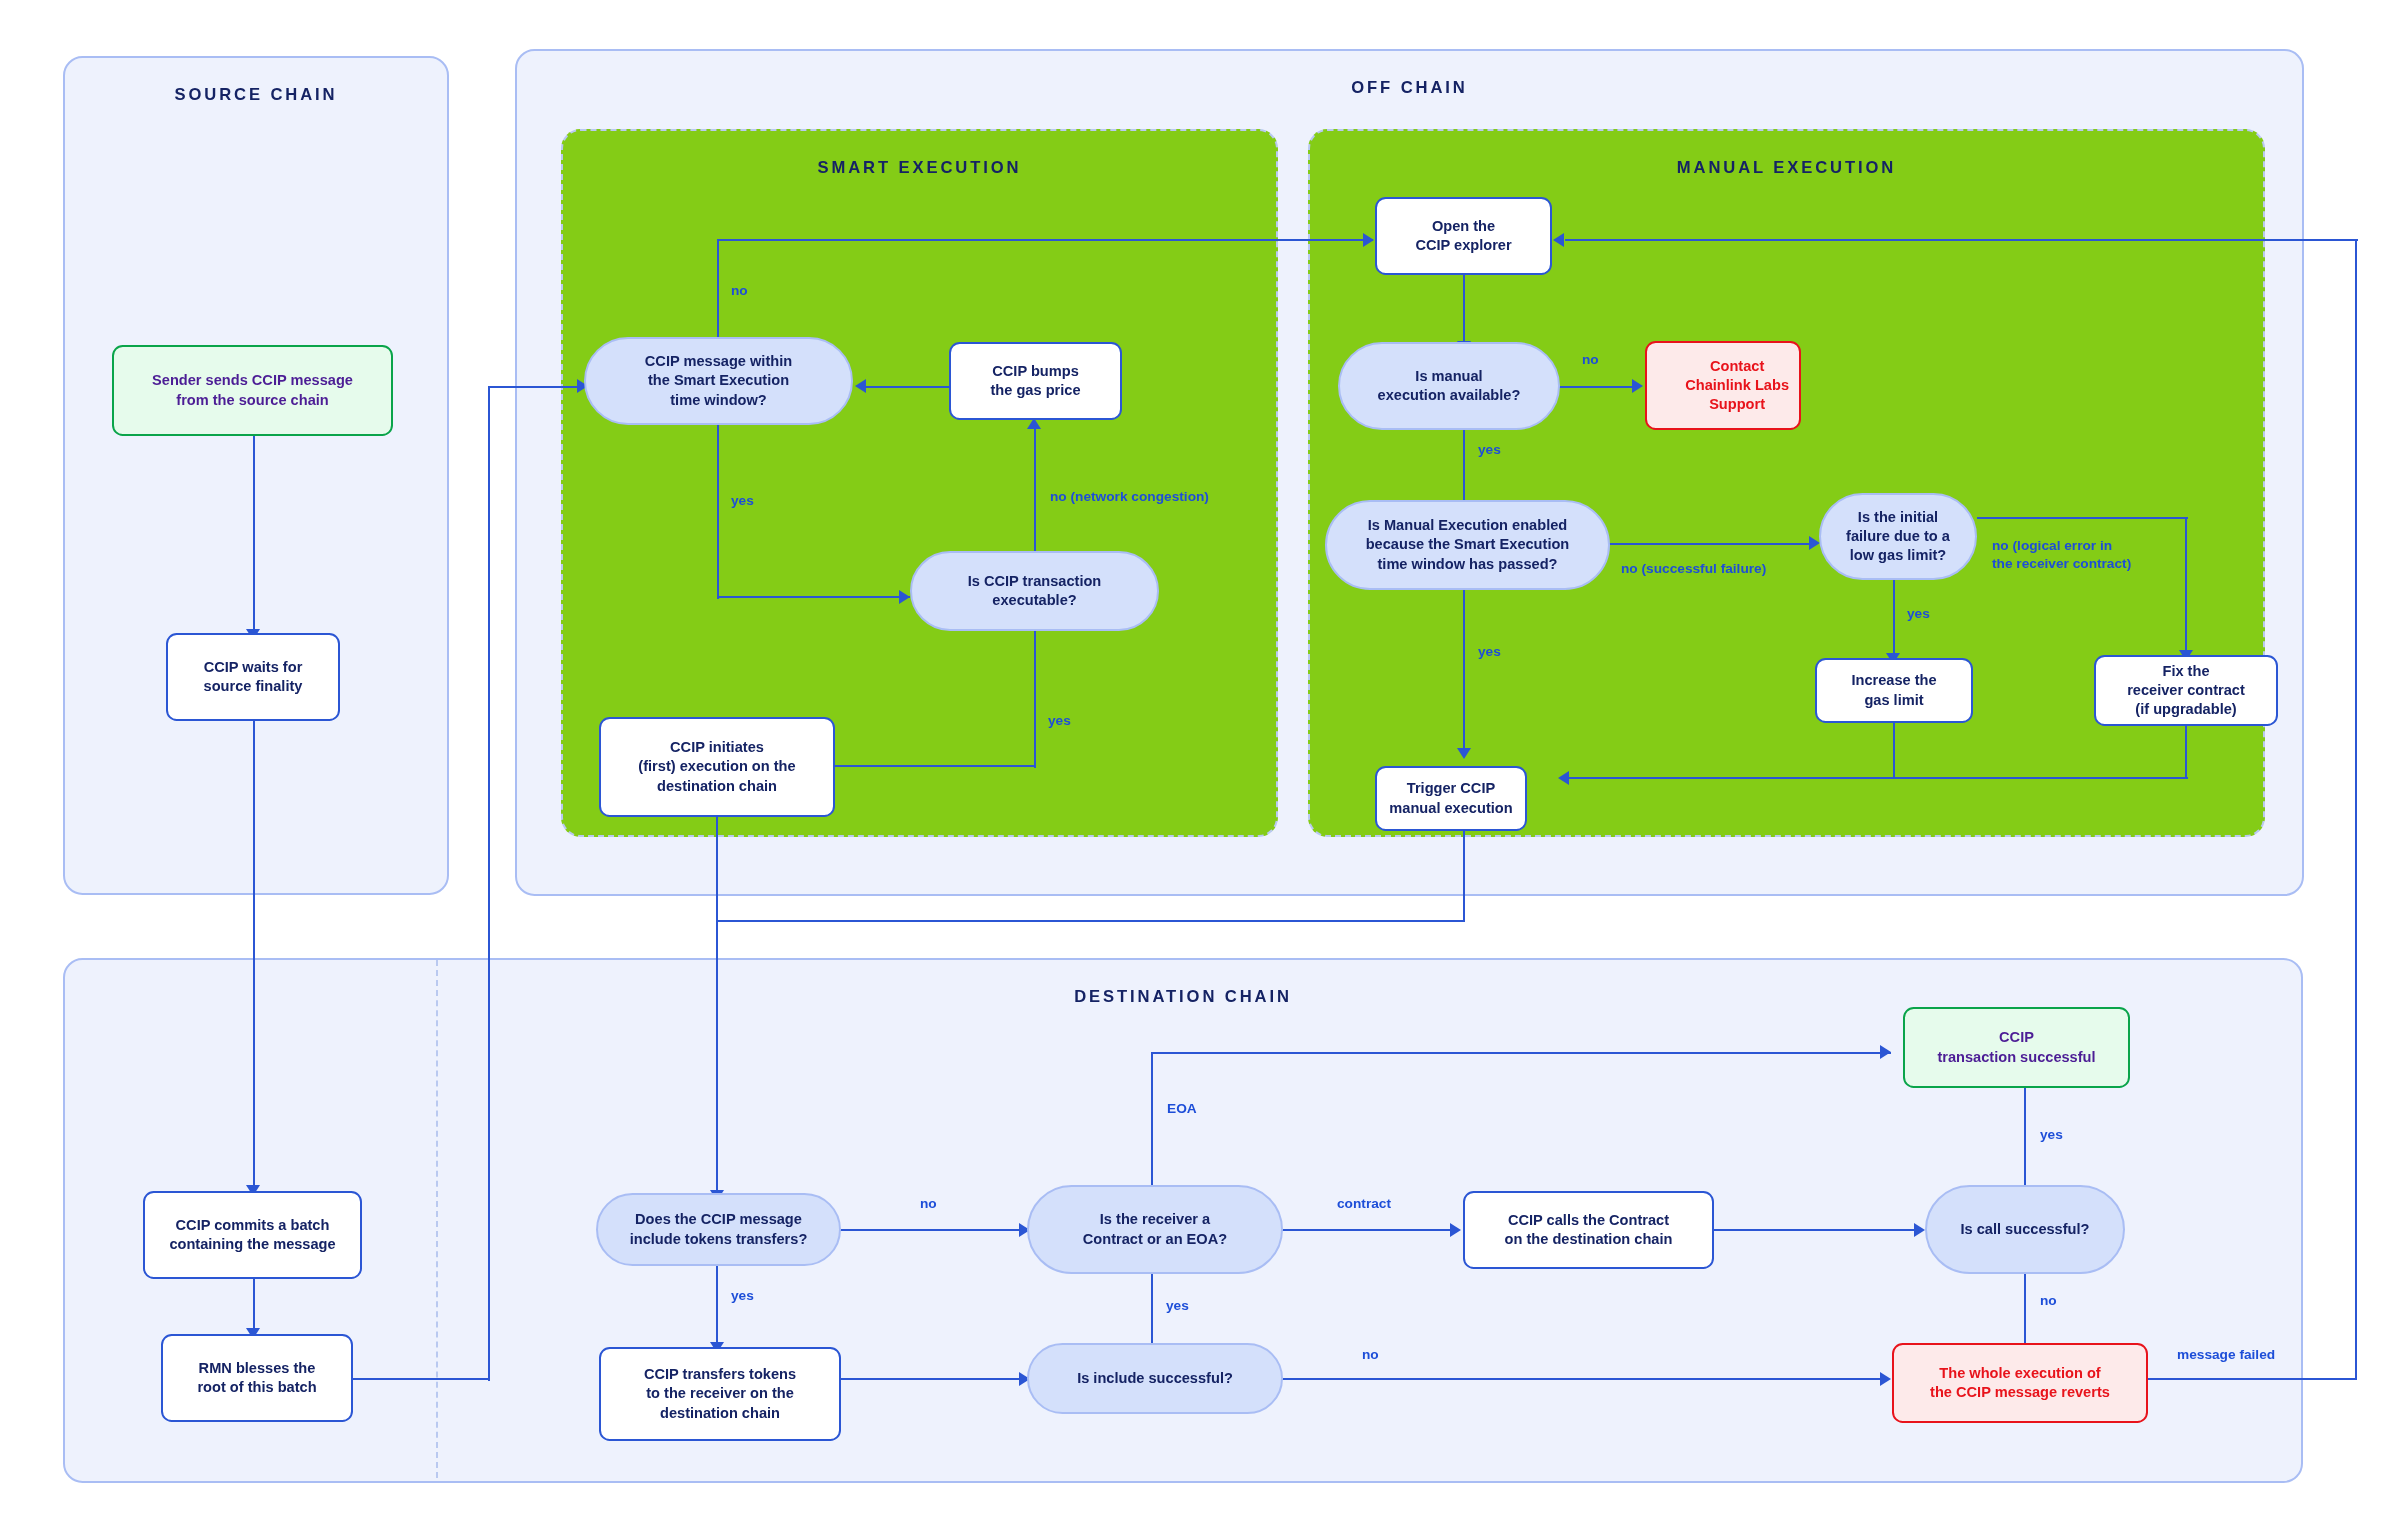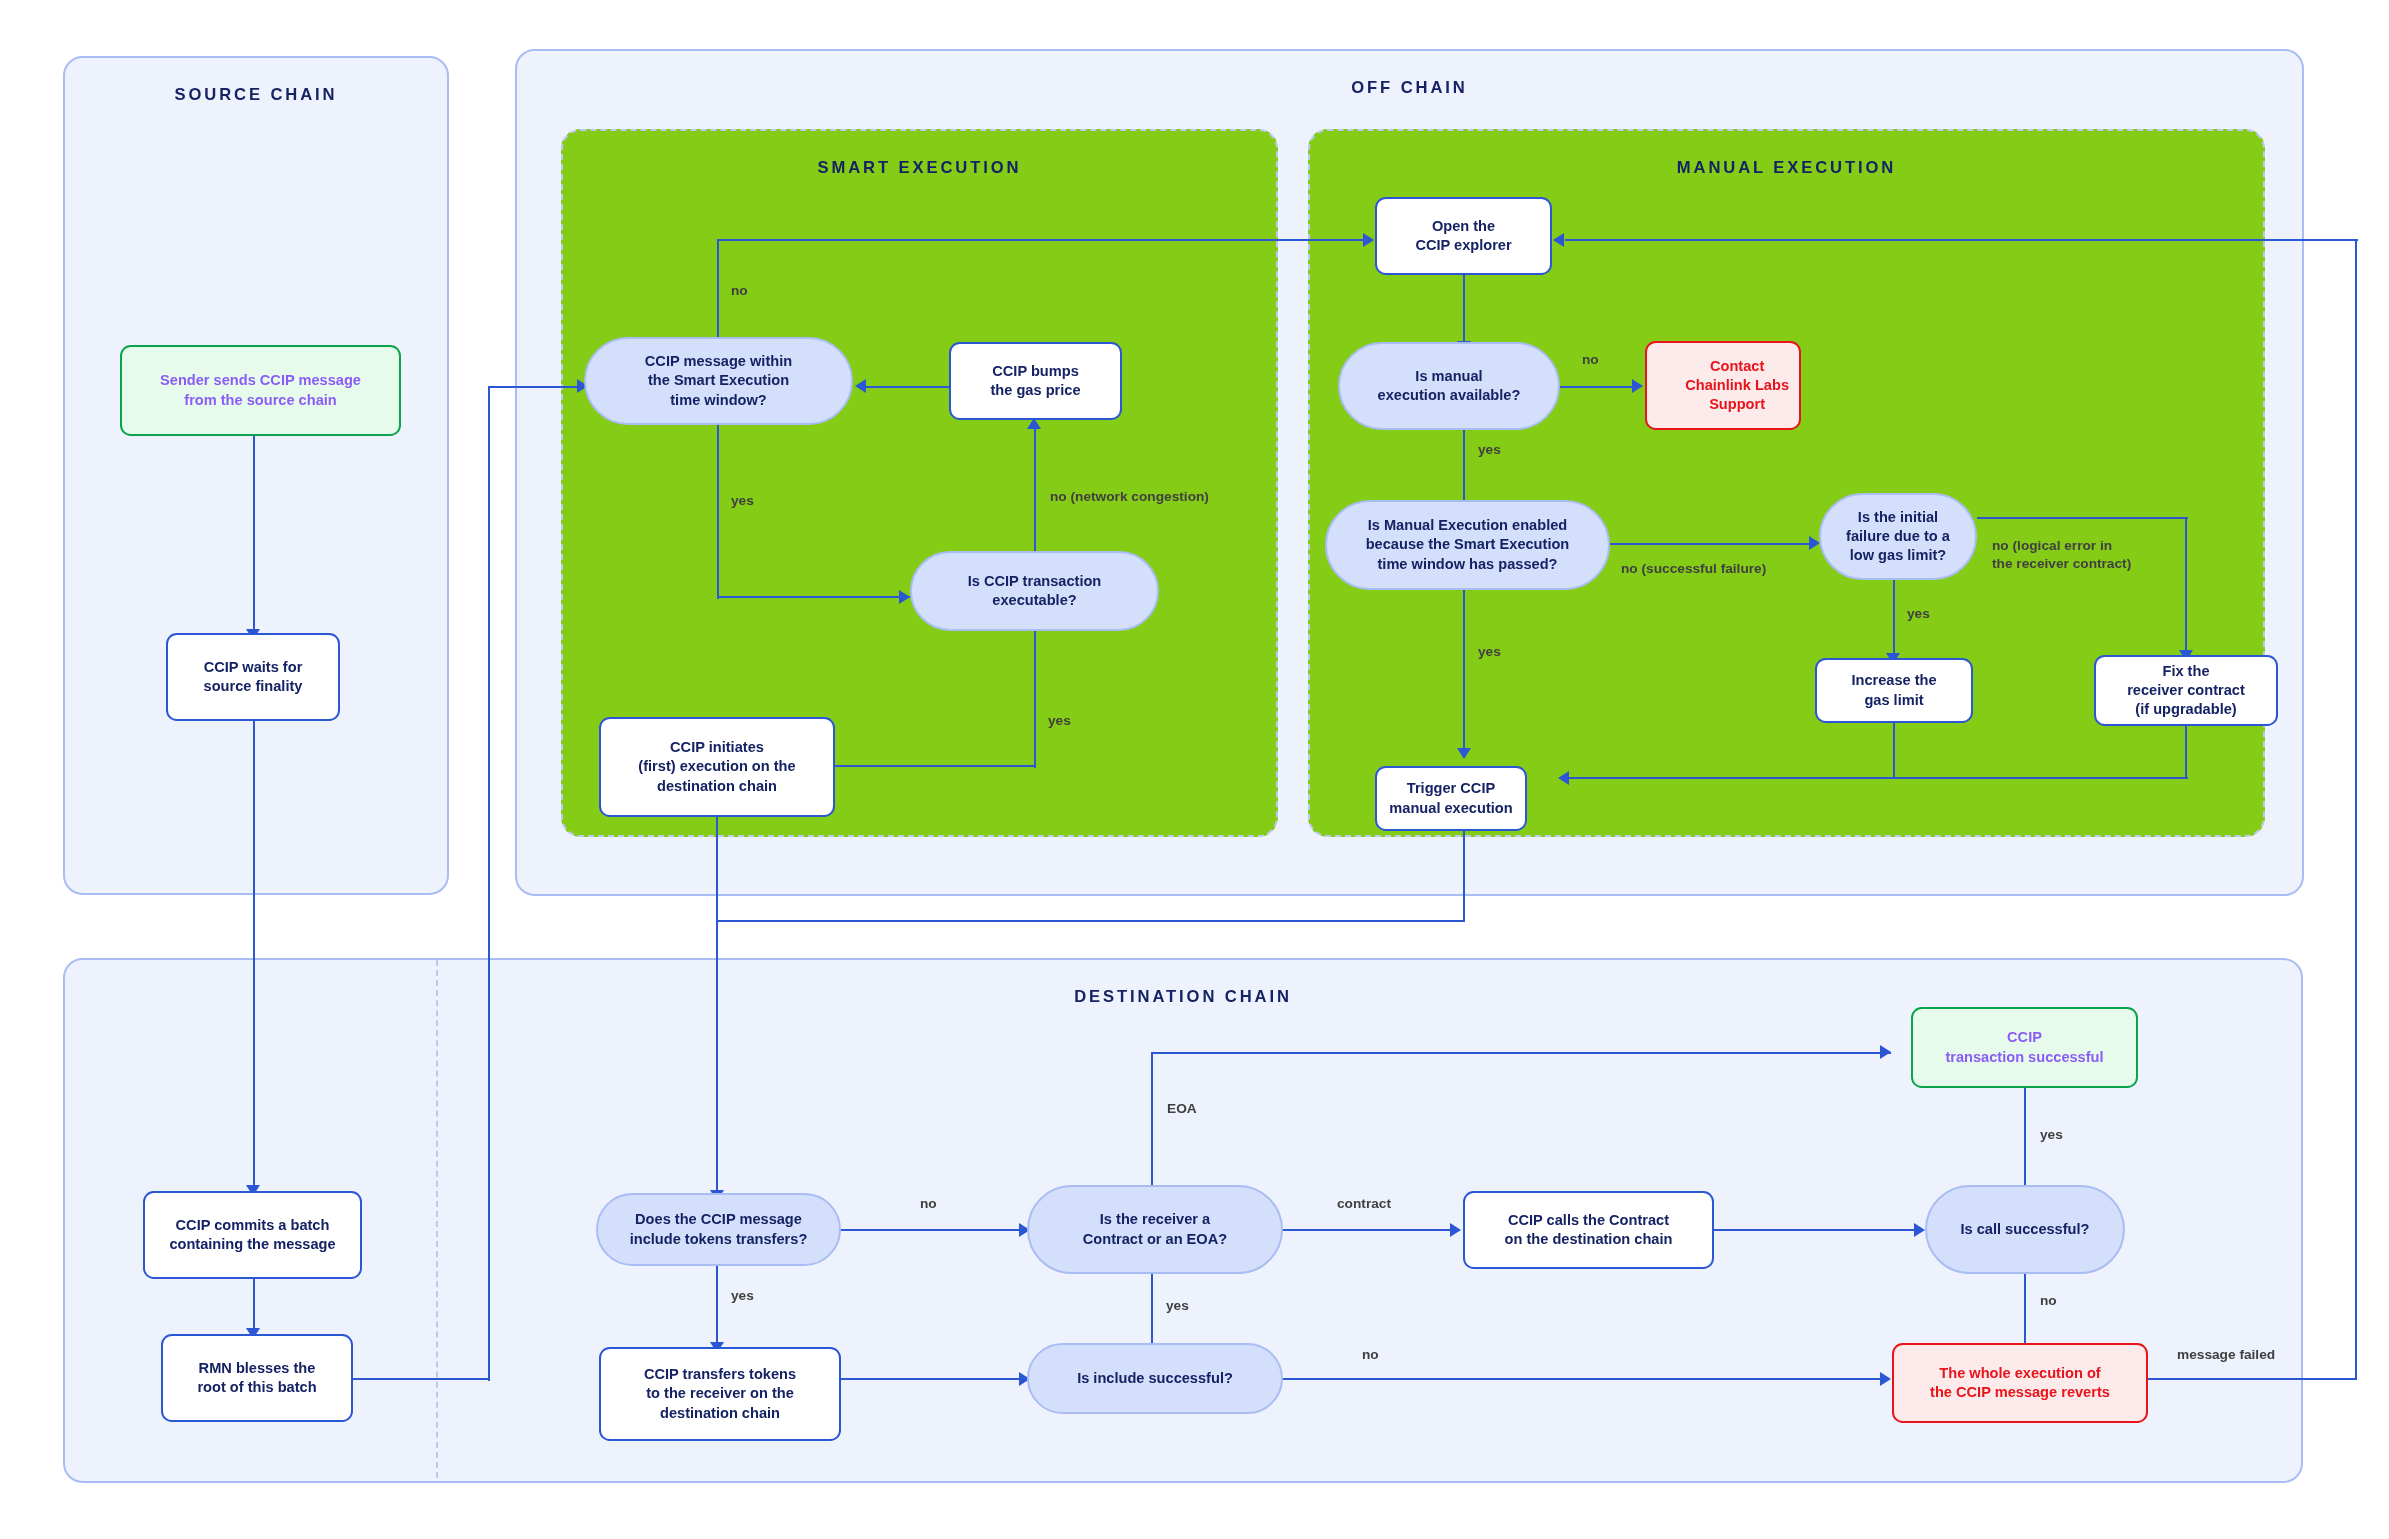--- a/index.html
+++ b/index.html
@@ -10,32 +10,32 @@
   .group.solid{background:#eef2fd;border:2px solid #a9bdf4;}
   .group.dashed{background:#84cc16;border:2px dashed #b9c9f0;border-radius:19.5px;}
   .group-title{position:absolute;width:100%;text-align:center;color:#152364;
       font-size:16.6px;font-weight:700;letter-spacing:2.9px;}
   
   .node{position:absolute;box-sizing:border-box;display:flex;align-items:center;
         justify-content:center;text-align:center;line-height:1.32;
         font-size:14.6px;font-weight:700;padding:2.9px 6.8px;}
   .node.rect{background:#ffffff;border:2px solid #2b56d4;border-radius:10.7px;color:#152364;}
   .node.decision{background:#d4e0fb;border:2px solid #a9bdf4;border-radius:488px;color:#152364;}
-  .node.ok{background:#e6fbec;border:2px solid #0aa44a;border-radius:10.7px;color:#8b5cf6;margin-left:8px;}
+  .node.ok{background:#e6fbec;border:2px solid #0aa44a;border-radius:10.7px;color:#4c1d95;}
   .node.err{background:#fdeaea;border:2px solid #e8131b;border-radius:10.7px;color:#e8131b;}
   
   .ln{position:absolute;background:#2b56d4;}
   .lnh{height:2px;}
   .lnv{width:2px;}
   .arrow{position:absolute;width:0;height:0;}
   .ar-r{border-left:11.7px solid #2b56d4;border-top:7.3px solid transparent;border-bottom:7.3px solid transparent;}
   .ar-l{border-right:11.7px solid #2b56d4;border-top:7.3px solid transparent;border-bottom:7.3px solid transparent;}
   .ar-d{border-top:11.7px solid #2b56d4;border-left:7.3px solid transparent;border-right:7.3px solid transparent;}
   .ar-u{border-bottom:11.7px solid #2b56d4;border-left:7.3px solid transparent;border-right:7.3px solid transparent;}
-  .elabel{position:absolute;color:#404040;font-size:13.7px;font-weight:700;white-space:nowrap;}
+  .elabel{position:absolute;color:#1d4ed8;font-size:13.7px;font-weight:700;white-space:nowrap;}
   .elabel.two{white-space:normal;line-height:1.3;}
   .vdash{position:absolute;border-left:2px dashed #b9c9f0;}
 </style>
 </head>
 <body>
 
 <div id="stage">
 
   <div class="group solid" style="left:63px;top:56px;width:386px;height:839px;">
     <div class="group-title" style="top:27px;">SOURCE CHAIN</div>

